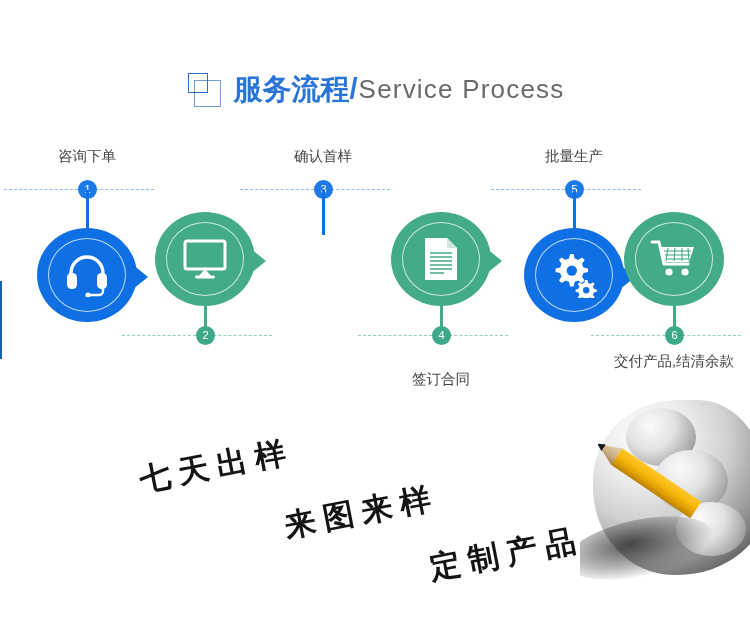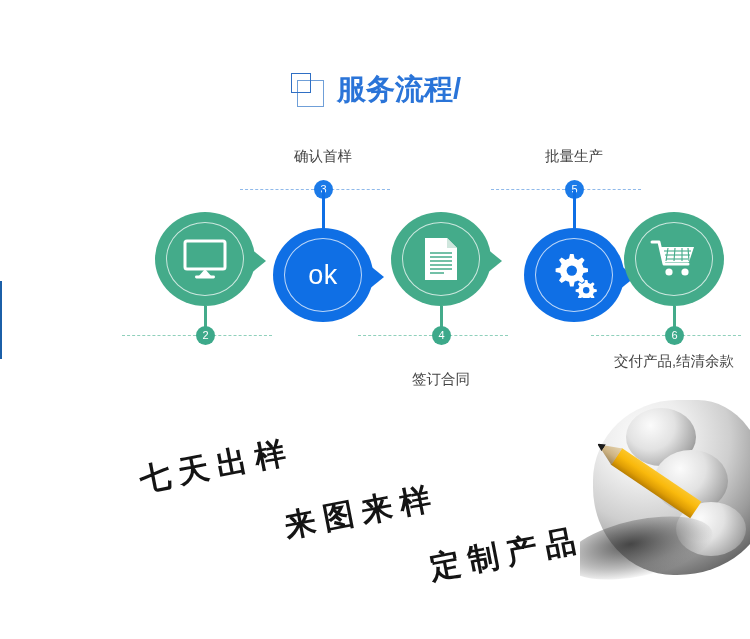--- a/index.html
+++ b/index.html
@@ -318,24 +318,44 @@
 
 <div class="edge-bar"></div>
 
 <div class="header">
   <div class="header-icon">
     <div class="sq-back"></div>
     <div class="sq-front"></div>
   </div>
   <span class="header-cn">服务流程</span>
   <span class="header-slash">/</span>
+  <span class="header-en">Service Process</span>
 </div>
 
 <div class="steps">
 
+  <div class="step" style="left:28px;">
+    <div class="caption" style="left:-61px; top:17px;">咨询下单</div>
+    <div class="dash-line" style="left:-24px; top:59px; width:150px;"></div>
+    <div class="badge blue" style="left:50px; top:50px;">1</div>
+    <div class="stem blue" style="top:60px; height:45px;"></div>
+    <div class="bubble blue" style="top:98px;">
+      <div class="ring"></div>
+      <div class="tail blue"></div>
+      <div class="icon-wrap">
+        <svg width="48" height="44" viewBox="0 0 48 44" fill="none">
+          <path d="M8 24 V20 A16 16 0 0 1 40 20 V24" stroke="#ffffff" stroke-width="3.4" stroke-linecap="round" fill="none"></path>
+          <rect x="4" y="20" width="10" height="16" rx="4.5" fill="#ffffff"></rect>
+          <rect x="34" y="20" width="10" height="16" rx="4.5" fill="#ffffff"></rect>
+          <path d="M40 36 V38 A4 4 0 0 1 36 42 H28" stroke="#ffffff" stroke-width="2.4" fill="none" stroke-linecap="round"></path>
+          <circle cx="25" cy="42" r="2.6" fill="#ffffff"></circle>
+        </svg>
+      </div>
+    </div>
+  </div>
 
   <div class="step" style="left:146px;">
     <div class="bubble green" style="top:82px;">
       <div class="ring"></div>
       <div class="tail green"></div>
       <div class="icon-wrap">
         <svg width="46" height="42" viewBox="0 0 46 42" fill="none">
           <rect x="3" y="3" width="40" height="28" rx="2" stroke="#ffffff" stroke-width="3" fill="none"></rect>
           <path d="M16 39 L23 31 L30 39 Z" fill="#ffffff"></path>
           <rect x="13" y="37.5" width="20" height="3" rx="1.4" fill="#ffffff"></rect>
@@ -345,25 +365,20 @@
     <div class="stem green" style="top:176px; height:32px;"></div>
     <div class="dash-line green" style="left:-24px; top:205px; width:150px;"></div>
     <div class="badge green" style="left:50px; top:196px;">2</div>
   </div>
 
   <div class="step" style="left:264px;">
     <div class="caption" style="left:-61px; top:17px;">确认首样</div>
     <div class="dash-line" style="left:-24px; top:59px; width:150px;"></div>
     <div class="badge blue" style="left:50px; top:50px;">3</div>
     <div class="stem blue" style="top:60px; height:45px;"></div>
-    <div class="bubble blue" style="top:98px;">
-      <div class="ring"></div>
-      <div class="tail blue"></div>
-      <div class="ok-text">ok</div>
-    </div>
   </div>
 
   <div class="step" style="left:382px;">
     <div class="bubble green" style="top:82px;">
       <div class="ring"></div>
       <div class="tail green"></div>
       <div class="icon-wrap">
         <svg width="36" height="46" viewBox="0 0 36 46" fill="none">
           <path d="M2 2 H24 L34 12 V44 H2 Z" fill="#ffffff"></path>
           <path d="M24 2 V12 H34 Z" fill="#cfe6dd"></path>

